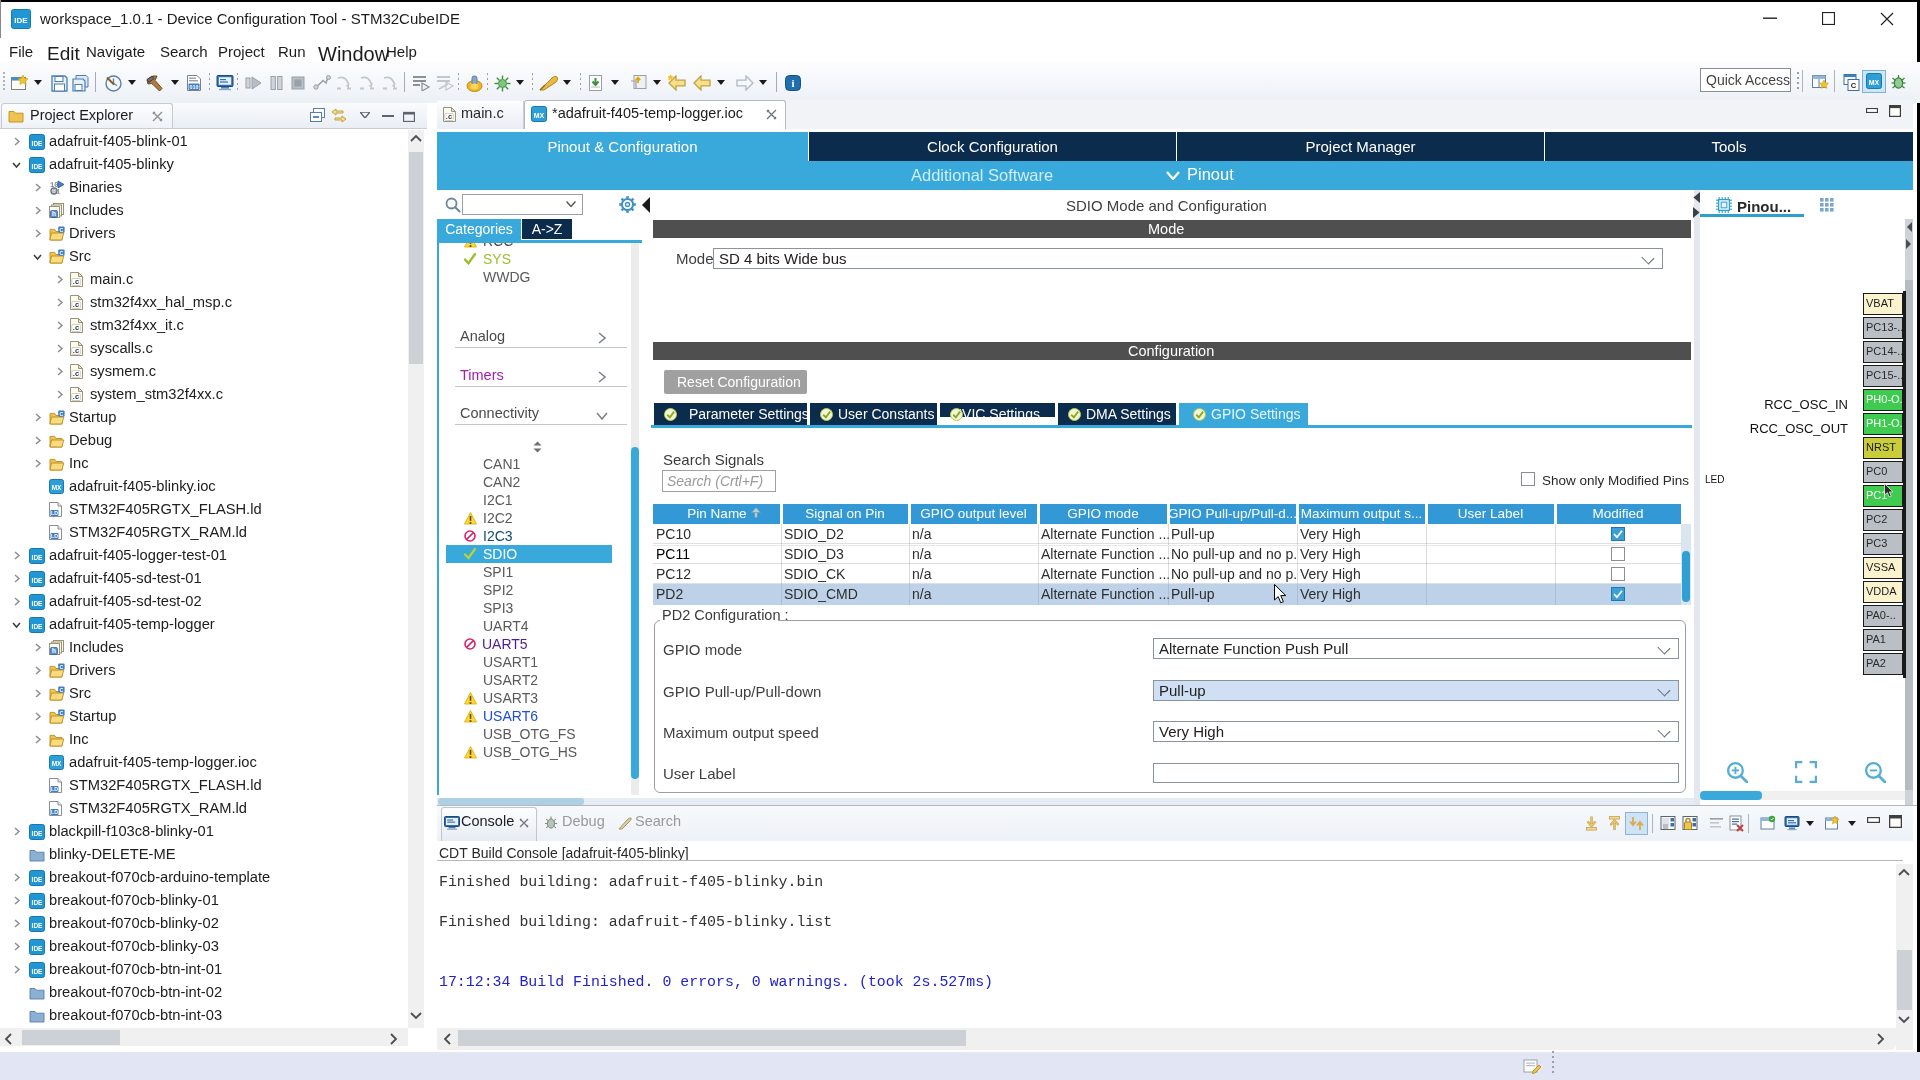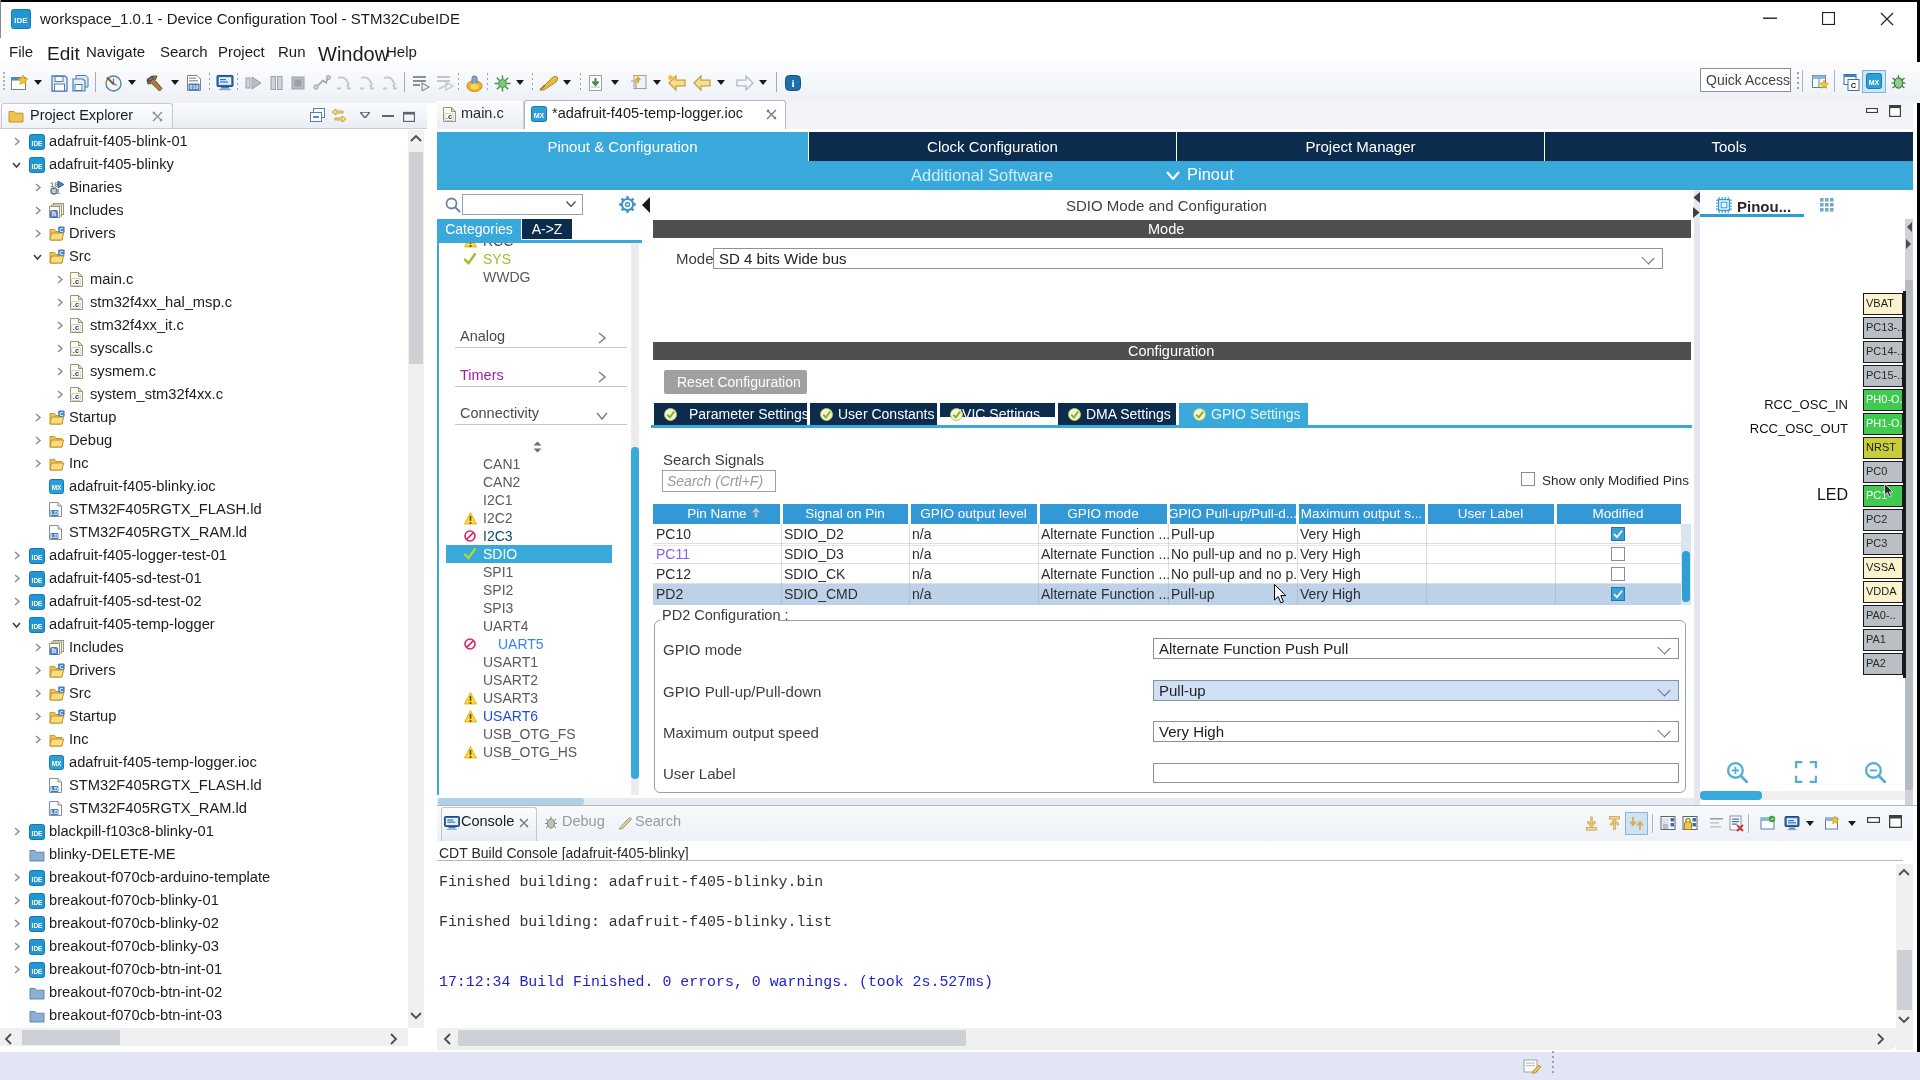--- a/index.html
+++ b/index.html
@@ -726,21 +726,21 @@
   </svg>
 <div style="position:absolute;left:483px;top:546px;white-space:nowrap;font-size:14px;color:#fff">SDIO</div>
 <div style="position:absolute;left:483px;top:564px;white-space:nowrap;font-size:14px;color:#5a5a5a">SPI1</div>
 <div style="position:absolute;left:483px;top:582px;white-space:nowrap;font-size:14px;color:#5a5a5a">SPI2</div>
 <div style="position:absolute;left:483px;top:600px;white-space:nowrap;font-size:14px;color:#5a5a5a">SPI3</div>
 <div style="position:absolute;left:483px;top:618px;white-space:nowrap;font-size:14px;color:#5a5a5a">UART4</div>
 <svg style="position:absolute;left:464px;top:638px" width="12" height="12" viewBox="0 0 12 12">
     <circle cx="6.0" cy="6.0" r="5.0" fill="none" stroke="#d6246e" stroke-width="1.6"></circle>
 <line x1="2.64" y1="9.36" x2="9.36" y2="2.64" stroke="#d6246e" stroke-width="1.6"></line>
   </svg>
-<div style="position:absolute;left:498px;top:636px;white-space:nowrap;font-size:14px;color:#3b82f6">UART5</div>
+<div style="position:absolute;left:482px;top:636px;white-space:nowrap;font-size:14px;color:#4c1d95">UART5</div>
 <div style="position:absolute;left:483px;top:654px;white-space:nowrap;font-size:14px;color:#5a5a5a">USART1</div>
 <div style="position:absolute;left:483px;top:672px;white-space:nowrap;font-size:14px;color:#5a5a5a">USART2</div>
 <svg style="position:absolute;left:464px;top:692px" width="13" height="13" viewBox="0 0 13 13">
     <path d="M6.5,0.5 L12.5,12 L0.5,12 Z" fill="#fdd835" stroke="#e0a800" stroke-width="0.8"></path>
 <rect x="5.7" y="3.9" width="1.6" height="4.94" fill="#5d4a00"></rect>
 <rect x="5.6" y="10.14" width="1.8" height="1.8" fill="#5d4a00"></rect>
   </svg>
 <div style="position:absolute;left:483px;top:690px;white-space:nowrap;font-size:14px;color:#5a5a5a">USART3</div>
 <svg style="position:absolute;left:464px;top:710px" width="13" height="13" viewBox="0 0 13 13">
     <path d="M6.5,0.5 L12.5,12 L0.5,12 Z" fill="#fdd835" stroke="#e0a800" stroke-width="0.8"></path>
@@ -830,21 +830,21 @@
 <div style="position:absolute;left:784px;top:526px;width:126px;height:17px;font-size:14px;color:#2e2e2e;white-space:nowrap;overflow:hidden">SDIO_D2</div>
 <div style="position:absolute;left:912px;top:526px;width:127px;height:17px;font-size:14px;color:#2e2e2e;white-space:nowrap;overflow:hidden">n/a</div>
 <div style="position:absolute;left:1041px;top:526px;width:128px;height:17px;font-size:14px;color:#2e2e2e;white-space:nowrap;overflow:hidden">Alternate Function ...</div>
 <div style="position:absolute;left:1171px;top:526px;width:127px;height:17px;font-size:14px;color:#2e2e2e;white-space:nowrap;overflow:hidden">Pull-up</div>
 <div style="position:absolute;left:1300px;top:526px;width:127px;height:17px;font-size:14px;color:#2e2e2e;white-space:nowrap;overflow:hidden">Very High</div>
 <svg style="position:absolute;left:1611px;top:527px" width="14" height="14" viewBox="0 0 14 14">
     <rect x="0.5" y="0.5" width="13" height="13" fill="#3aa0d8" stroke="#2276ab"></rect>
 <path d="M3,7.2 L6,10.2 L11,3.8" fill="none" stroke="#fff" stroke-width="1.8"></path>
   </svg>
 <div style="position:absolute;left:653px;top:563px;width:1028px;height:1px;background:#e0e0e0"></div>
-<div style="position:absolute;left:656px;top:546px;width:126px;height:17px;font-size:14px;color:#8b5cf6;white-space:nowrap;overflow:hidden">PC11</div>
+<div style="position:absolute;left:656px;top:546px;width:126px;height:17px;font-size:14px;color:#000000;white-space:nowrap;overflow:hidden">PC11</div>
 <div style="position:absolute;left:784px;top:546px;width:126px;height:17px;font-size:14px;color:#2e2e2e;white-space:nowrap;overflow:hidden">SDIO_D3</div>
 <div style="position:absolute;left:912px;top:546px;width:127px;height:17px;font-size:14px;color:#2e2e2e;white-space:nowrap;overflow:hidden">n/a</div>
 <div style="position:absolute;left:1041px;top:546px;width:128px;height:17px;font-size:14px;color:#2e2e2e;white-space:nowrap;overflow:hidden">Alternate Function ...</div>
 <div style="position:absolute;left:1171px;top:546px;width:127px;height:17px;font-size:14px;color:#2e2e2e;white-space:nowrap;overflow:hidden">No pull-up and no p...</div>
 <div style="position:absolute;left:1300px;top:546px;width:127px;height:17px;font-size:14px;color:#2e2e2e;white-space:nowrap;overflow:hidden">Very High</div>
 <svg style="position:absolute;left:1611px;top:547px" width="14" height="14" viewBox="0 0 14 14">
     <rect x="0.5" y="0.5" width="13" height="13" fill="#fff" stroke="#8a8f96"></rect>
   </svg>
 <div style="position:absolute;left:653px;top:583px;width:1028px;height:1px;background:#e0e0e0"></div>
 <div style="position:absolute;left:656px;top:566px;width:126px;height:17px;font-size:14px;color:#2e2e2e;white-space:nowrap;overflow:hidden">PC12</div>
@@ -955,21 +955,21 @@
 <div style="position:absolute;left:1863px;top:485px;width:40px;height:22px;background:#3ecb50;border:1.5px solid #1a1a1a;font-size:11px;color:#fff;line-height:19px;padding-left:2px;white-space:nowrap;overflow:hidden">PC1</div>
 <div style="position:absolute;left:1863px;top:509px;width:40px;height:22px;background:#b9bfc4;border:1.5px solid #1a1a1a;font-size:11px;color:#2a2a2a;line-height:19px;padding-left:2px;white-space:nowrap;overflow:hidden">PC2</div>
 <div style="position:absolute;left:1863px;top:533px;width:40px;height:22px;background:#b9bfc4;border:1.5px solid #1a1a1a;font-size:11px;color:#2a2a2a;line-height:19px;padding-left:2px;white-space:nowrap;overflow:hidden">PC3</div>
 <div style="position:absolute;left:1863px;top:557px;width:40px;height:22px;background:#faf3cd;border:1.5px solid #1a1a1a;font-size:11px;color:#1c1c1c;line-height:19px;padding-left:2px;white-space:nowrap;overflow:hidden">VSSA</div>
 <div style="position:absolute;left:1863px;top:581px;width:40px;height:22px;background:#faf3cd;border:1.5px solid #1a1a1a;font-size:11px;color:#1c1c1c;line-height:19px;padding-left:2px;white-space:nowrap;overflow:hidden">VDDA</div>
 <div style="position:absolute;left:1863px;top:605px;width:40px;height:22px;background:#b9bfc4;border:1.5px solid #1a1a1a;font-size:11px;color:#2a2a2a;line-height:19px;padding-left:2px;white-space:nowrap;overflow:hidden">PA0-..</div>
 <div style="position:absolute;left:1863px;top:629px;width:40px;height:22px;background:#b9bfc4;border:1.5px solid #1a1a1a;font-size:11px;color:#2a2a2a;line-height:19px;padding-left:2px;white-space:nowrap;overflow:hidden">PA1</div>
 <div style="position:absolute;left:1863px;top:653px;width:40px;height:22px;background:#b9bfc4;border:1.5px solid #1a1a1a;font-size:11px;color:#2a2a2a;line-height:19px;padding-left:2px;white-space:nowrap;overflow:hidden">PA2</div>
 <div style="position:absolute;left:1705px;top:397px;width:150px;text-align:right;font-size:13px;color:#111;padding-right:7px">RCC_OSC_IN</div>
 <div style="position:absolute;left:1705px;top:421px;width:150px;text-align:right;font-size:13px;color:#111;padding-right:7px">RCC_OSC_OUT</div>
-<div style="position:absolute;left:1705px;top:486px;width:150px;text-align:right;font-size:16px;color:#111;padding-right:7px">LED</div>
+<div style="position:absolute;left:1705px;top:474px;width:150px;font-size:10px;color:#111;padding-right:7px">LED</div>
 <svg style="position:absolute;left:1884px;top:483px" width="11" height="15" viewBox="0 0 11 15">
     <path d="M0.5,0.5 L0.5,12 L3.4,9.6 L5.2,14 L7.2,13.2 L5.4,8.9 L9,8.9 Z" fill="#2a2a2a" stroke="#fff" stroke-width="0.7"></path>
   </svg>
 <svg style="position:absolute;left:1726px;top:761px" width="22" height="22" viewBox="0 0 21 21">
     <circle cx="9" cy="9" r="7" fill="none" stroke="#54aed6" stroke-width="2.2"></circle>
 <line x1="14" y1="14" x2="20" y2="20" stroke="#54aed6" stroke-width="2.6" stroke-linecap="round"></line>
     <line x1="5.5" y1="9" x2="12.5" y2="9" stroke="#54aed6" stroke-width="1.8"></line>
     <line x1="9" y1="5.5" x2="9" y2="12.5" stroke="#54aed6" stroke-width="1.8"></line>
   </svg>
 <svg style="position:absolute;left:1795px;top:761px" width="22" height="22" viewBox="0 0 21 21">

